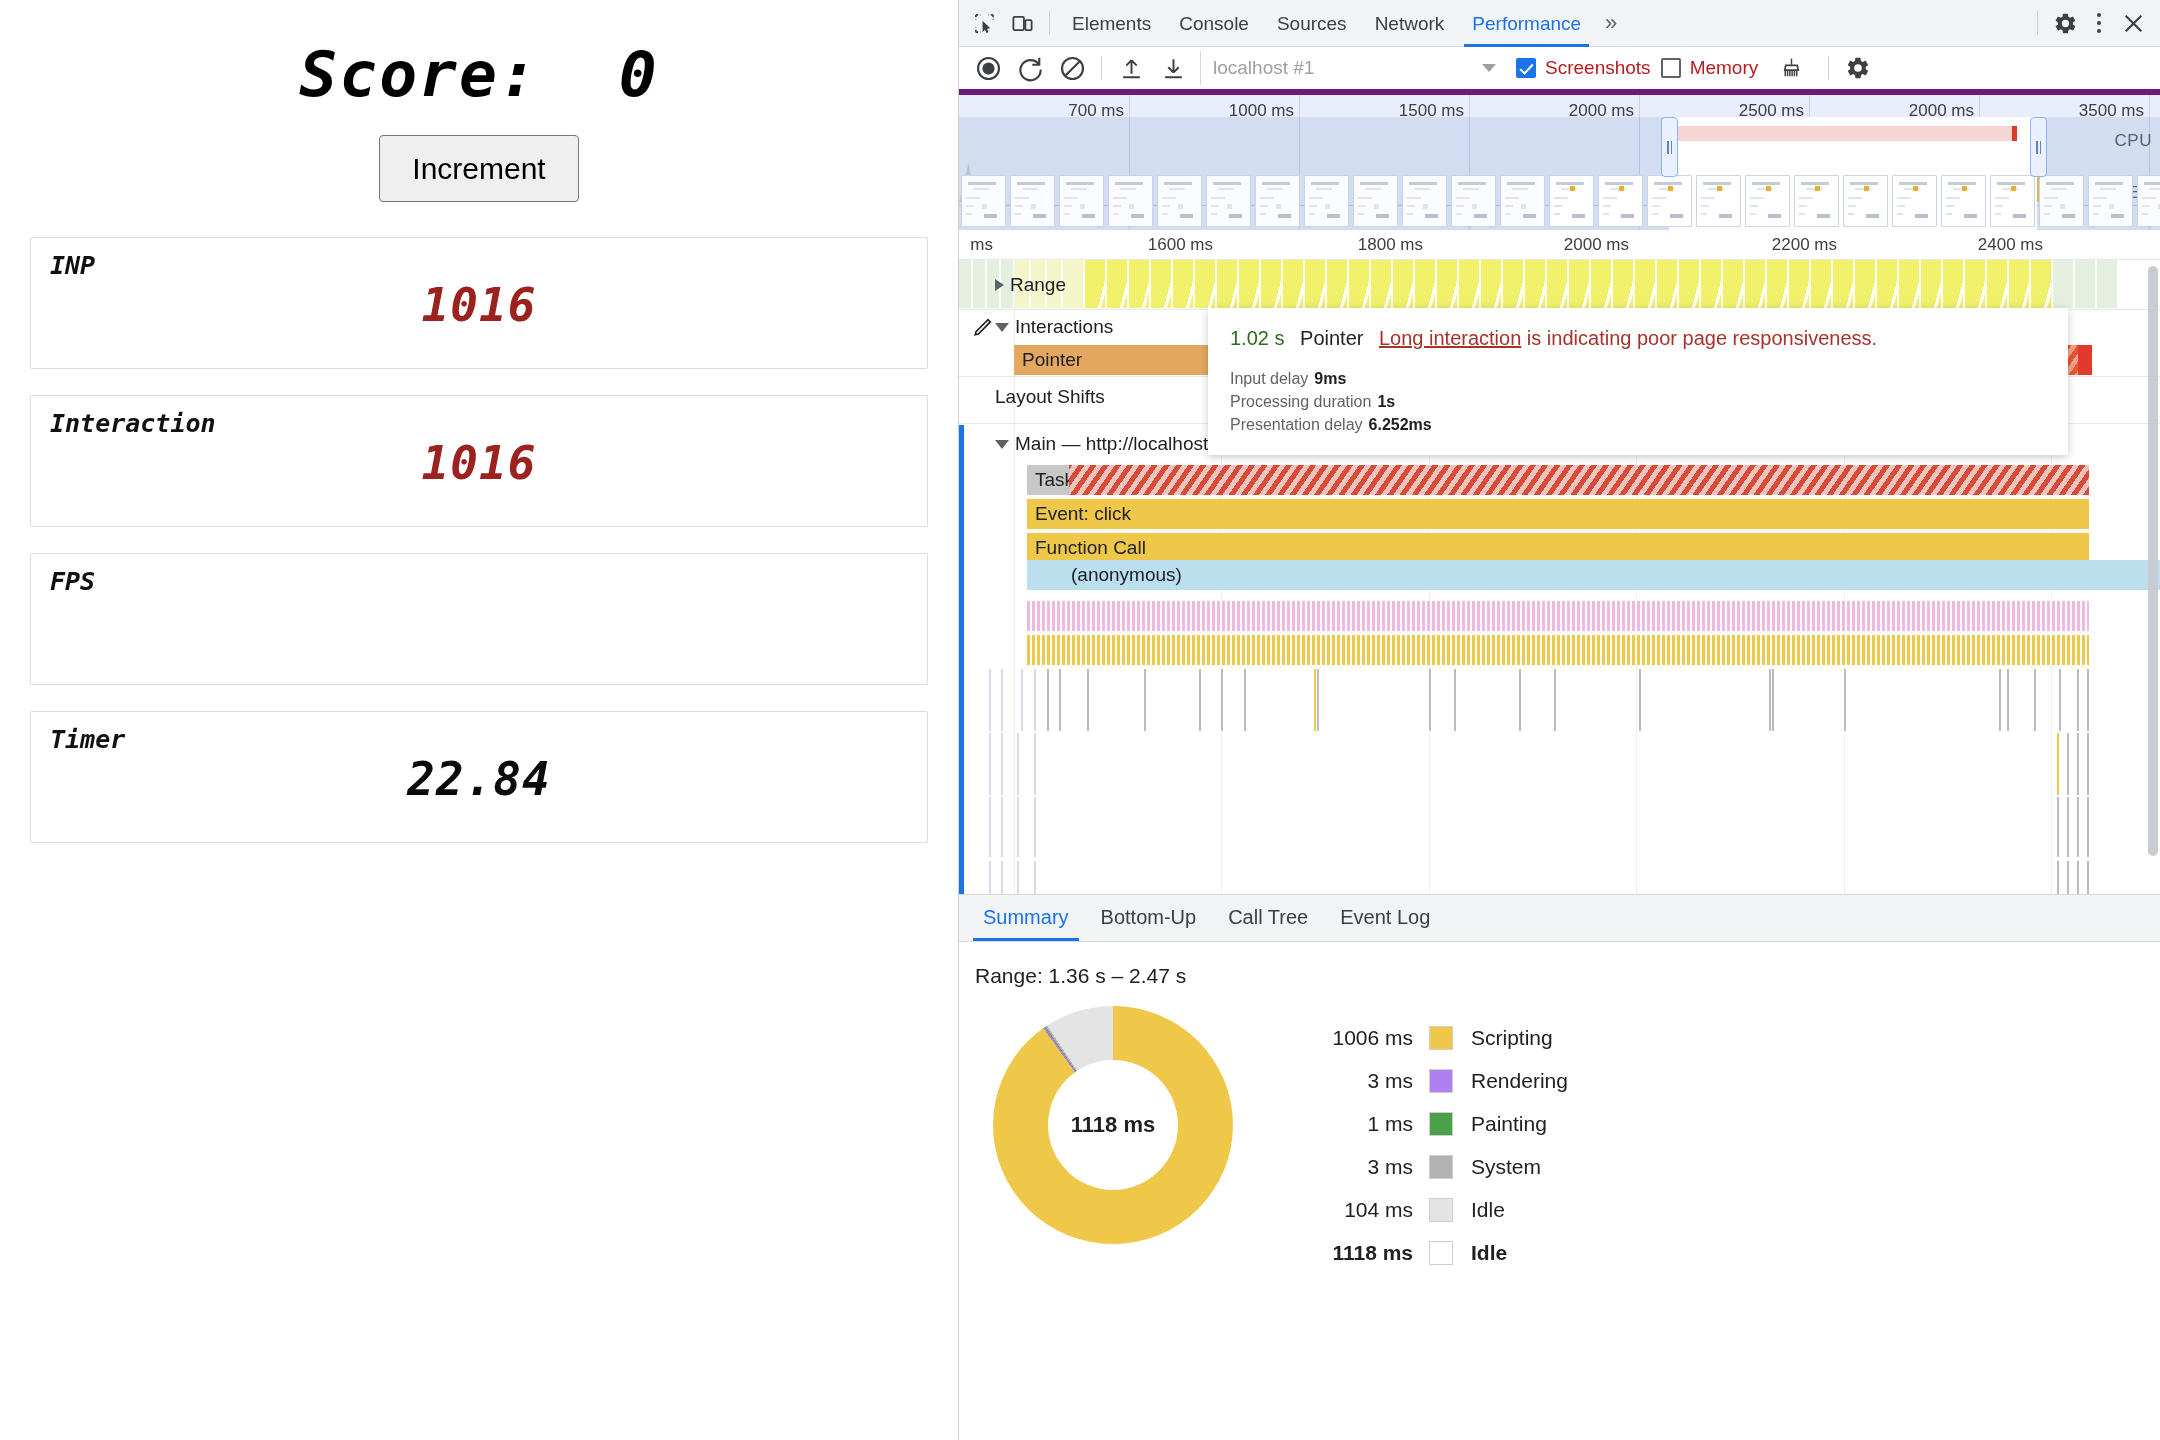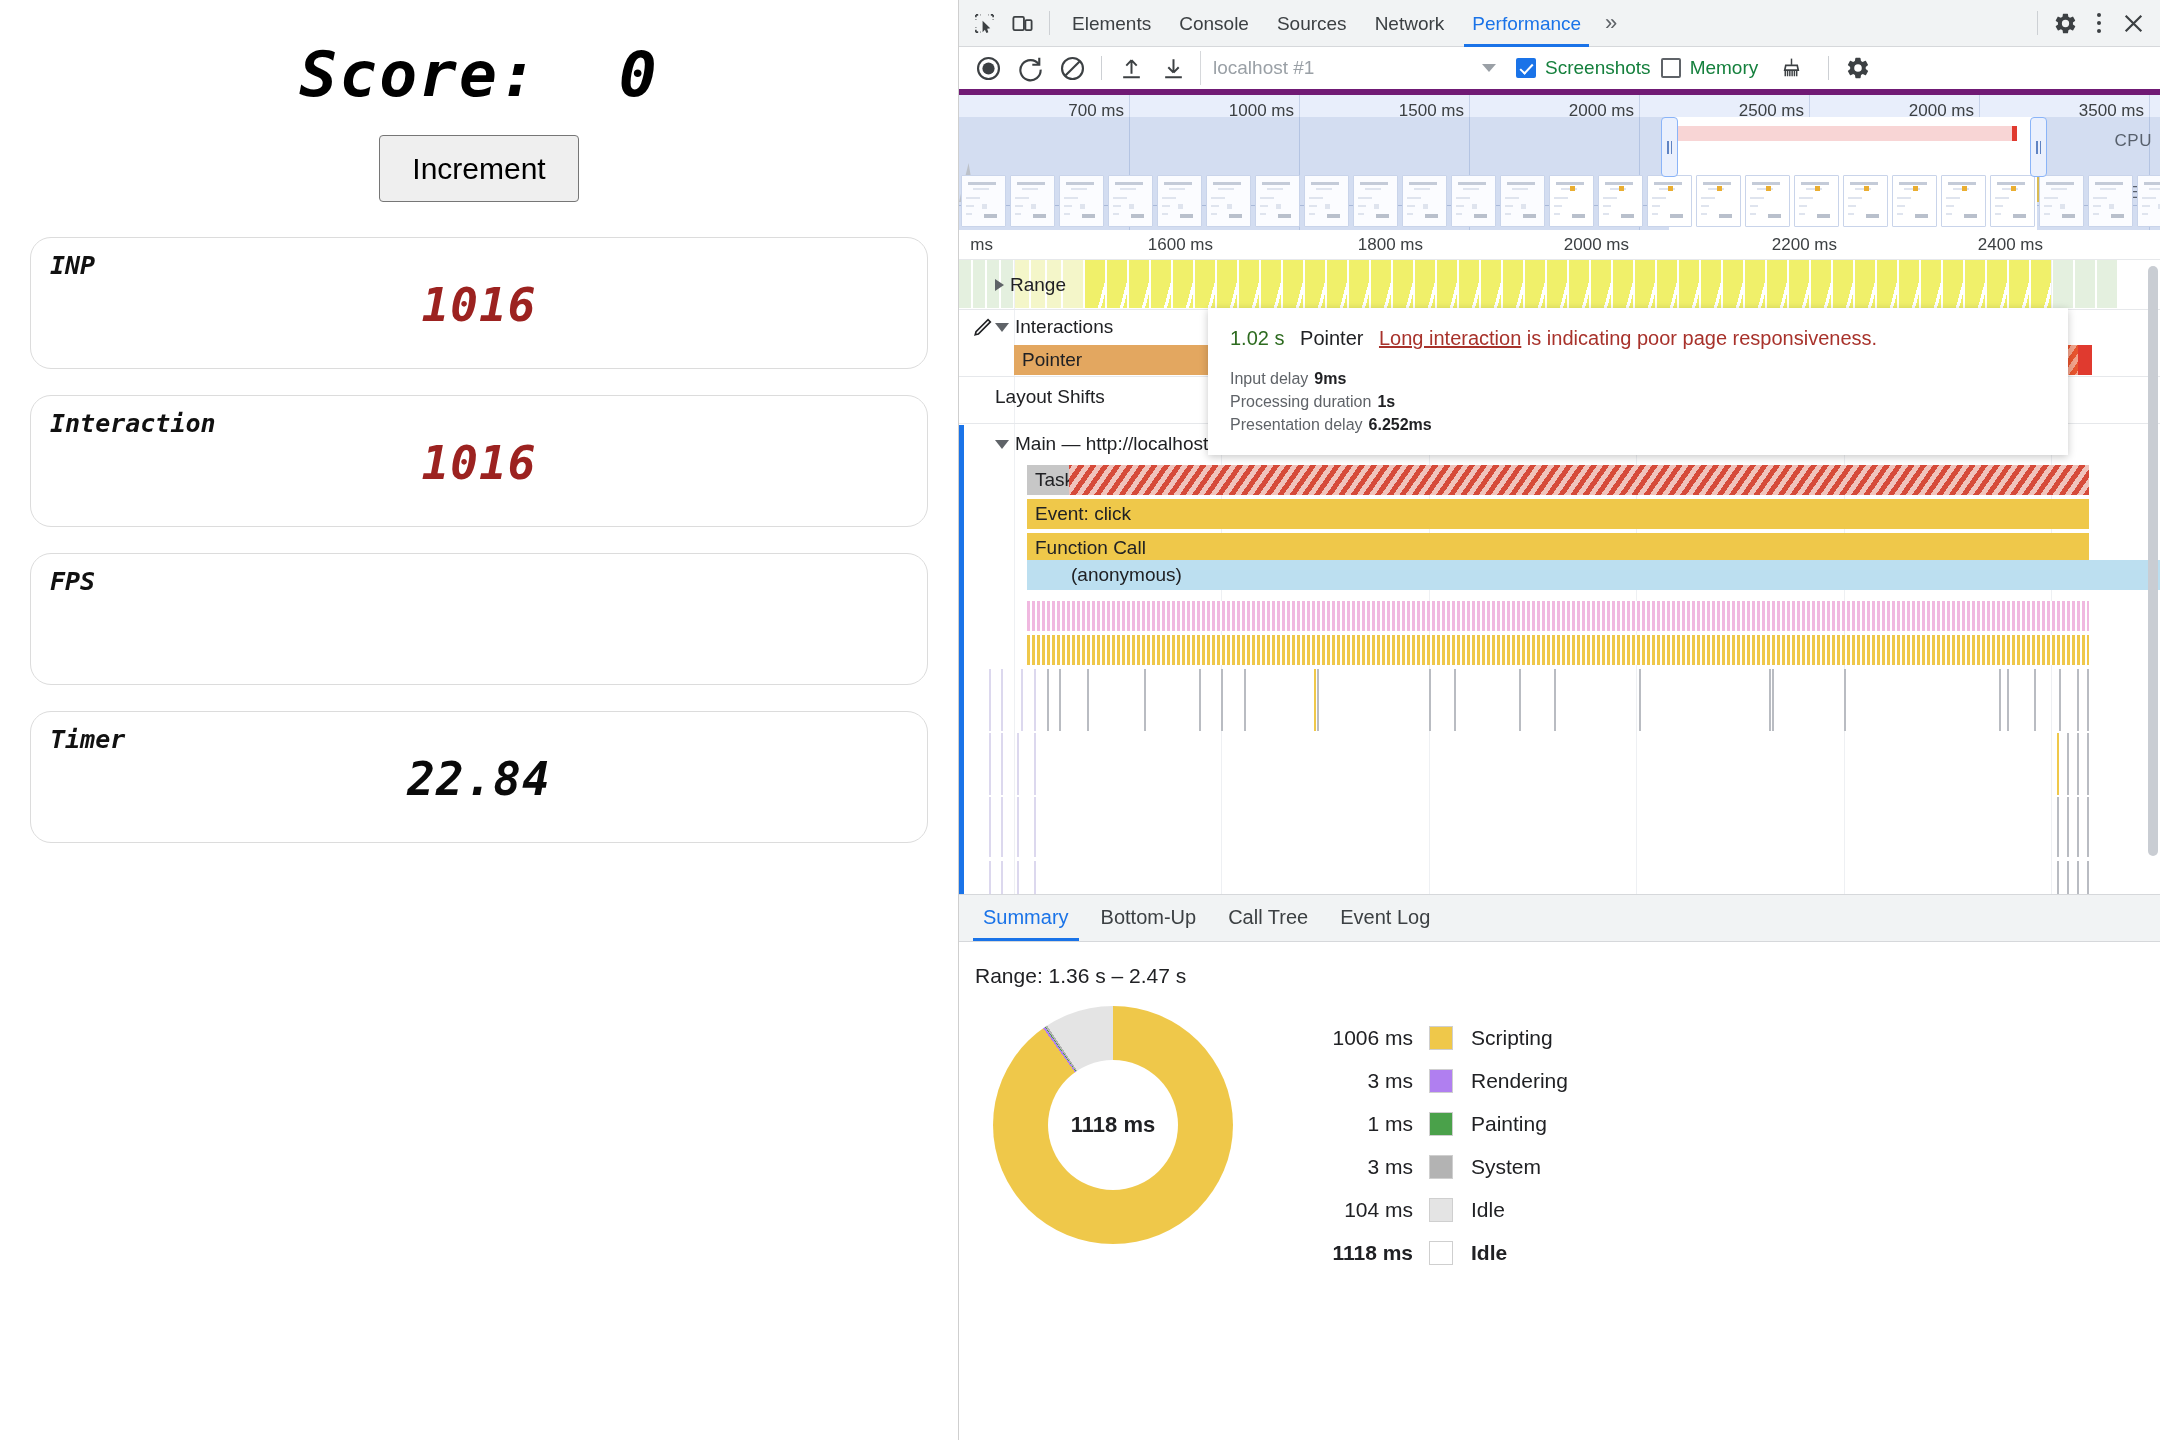--- a/index.html
+++ b/index.html
@@ -38,21 +38,21 @@
     border: 1px solid #767676;
     border-radius: 4px;
     color: #000;
     cursor: pointer;
     line-height: 1.1;
   }
   .cards { margin-top: 35px; padding: 0 30px; }
   .metric-card {
     position: relative;
     border: 1px solid #dcdcdc;
-    border-radius: 21px;
+    border-radius: 2px;
     height: 132px;
     margin-bottom: 26px;
     background: #fff;
   }
   .metric-label {
     position: absolute; left: 19px; top: 13px;
     font-family: "DejaVu Sans Mono", monospace;
     font-weight: bold; font-style: italic;
     font-size: 25px;
     color: #111;
@@ -135,21 +135,21 @@
   .chk-wrap { display:flex; align-items:center; gap:9px; margin-left: 10px; cursor:pointer; }
   .chk {
     width: 20px; height: 20px; border: 2px solid #5f6368; border-radius: 2px;
     background: #fff; position: relative; flex: 0 0 20px;
   }
   .chk.on { background: #1a73e8; border-color: #1a73e8; }
   .chk.on::after {
     content:""; position:absolute; left:5px; top:1px; width:5px; height:11px;
     border:solid #fff; border-width:0 2.5px 2.5px 0; transform:rotate(43deg);
   }
-  .chk-lbl { font-size: 19px; color: #15803d; white-space:nowrap; }
+  .chk-lbl { font-size: 19px; color: #b91c1c; white-space:nowrap; }
 
   
   .overview { position: relative; height: 135px; background: #e8eefb; overflow:hidden; }
   .ov-ruler { position:absolute; left:0; right:0; top:0; height: 32px; }
   .ov-tick { position:absolute; top:0; bottom:-104px; width:1px; background:#c6d2ea; }
   .ov-tlabel { position:absolute; top:6px; font-size:17px; color:#3c4043; transform:translateX(-100%); padding-right:5px; white-space:nowrap; }
   .ov-cpu-label, .ov-net-label {
     position:absolute; right:8px; font-size:17px; color:#5f6368; letter-spacing:.5px;
   }
   .ov-cpu-label { top: 36px; }

